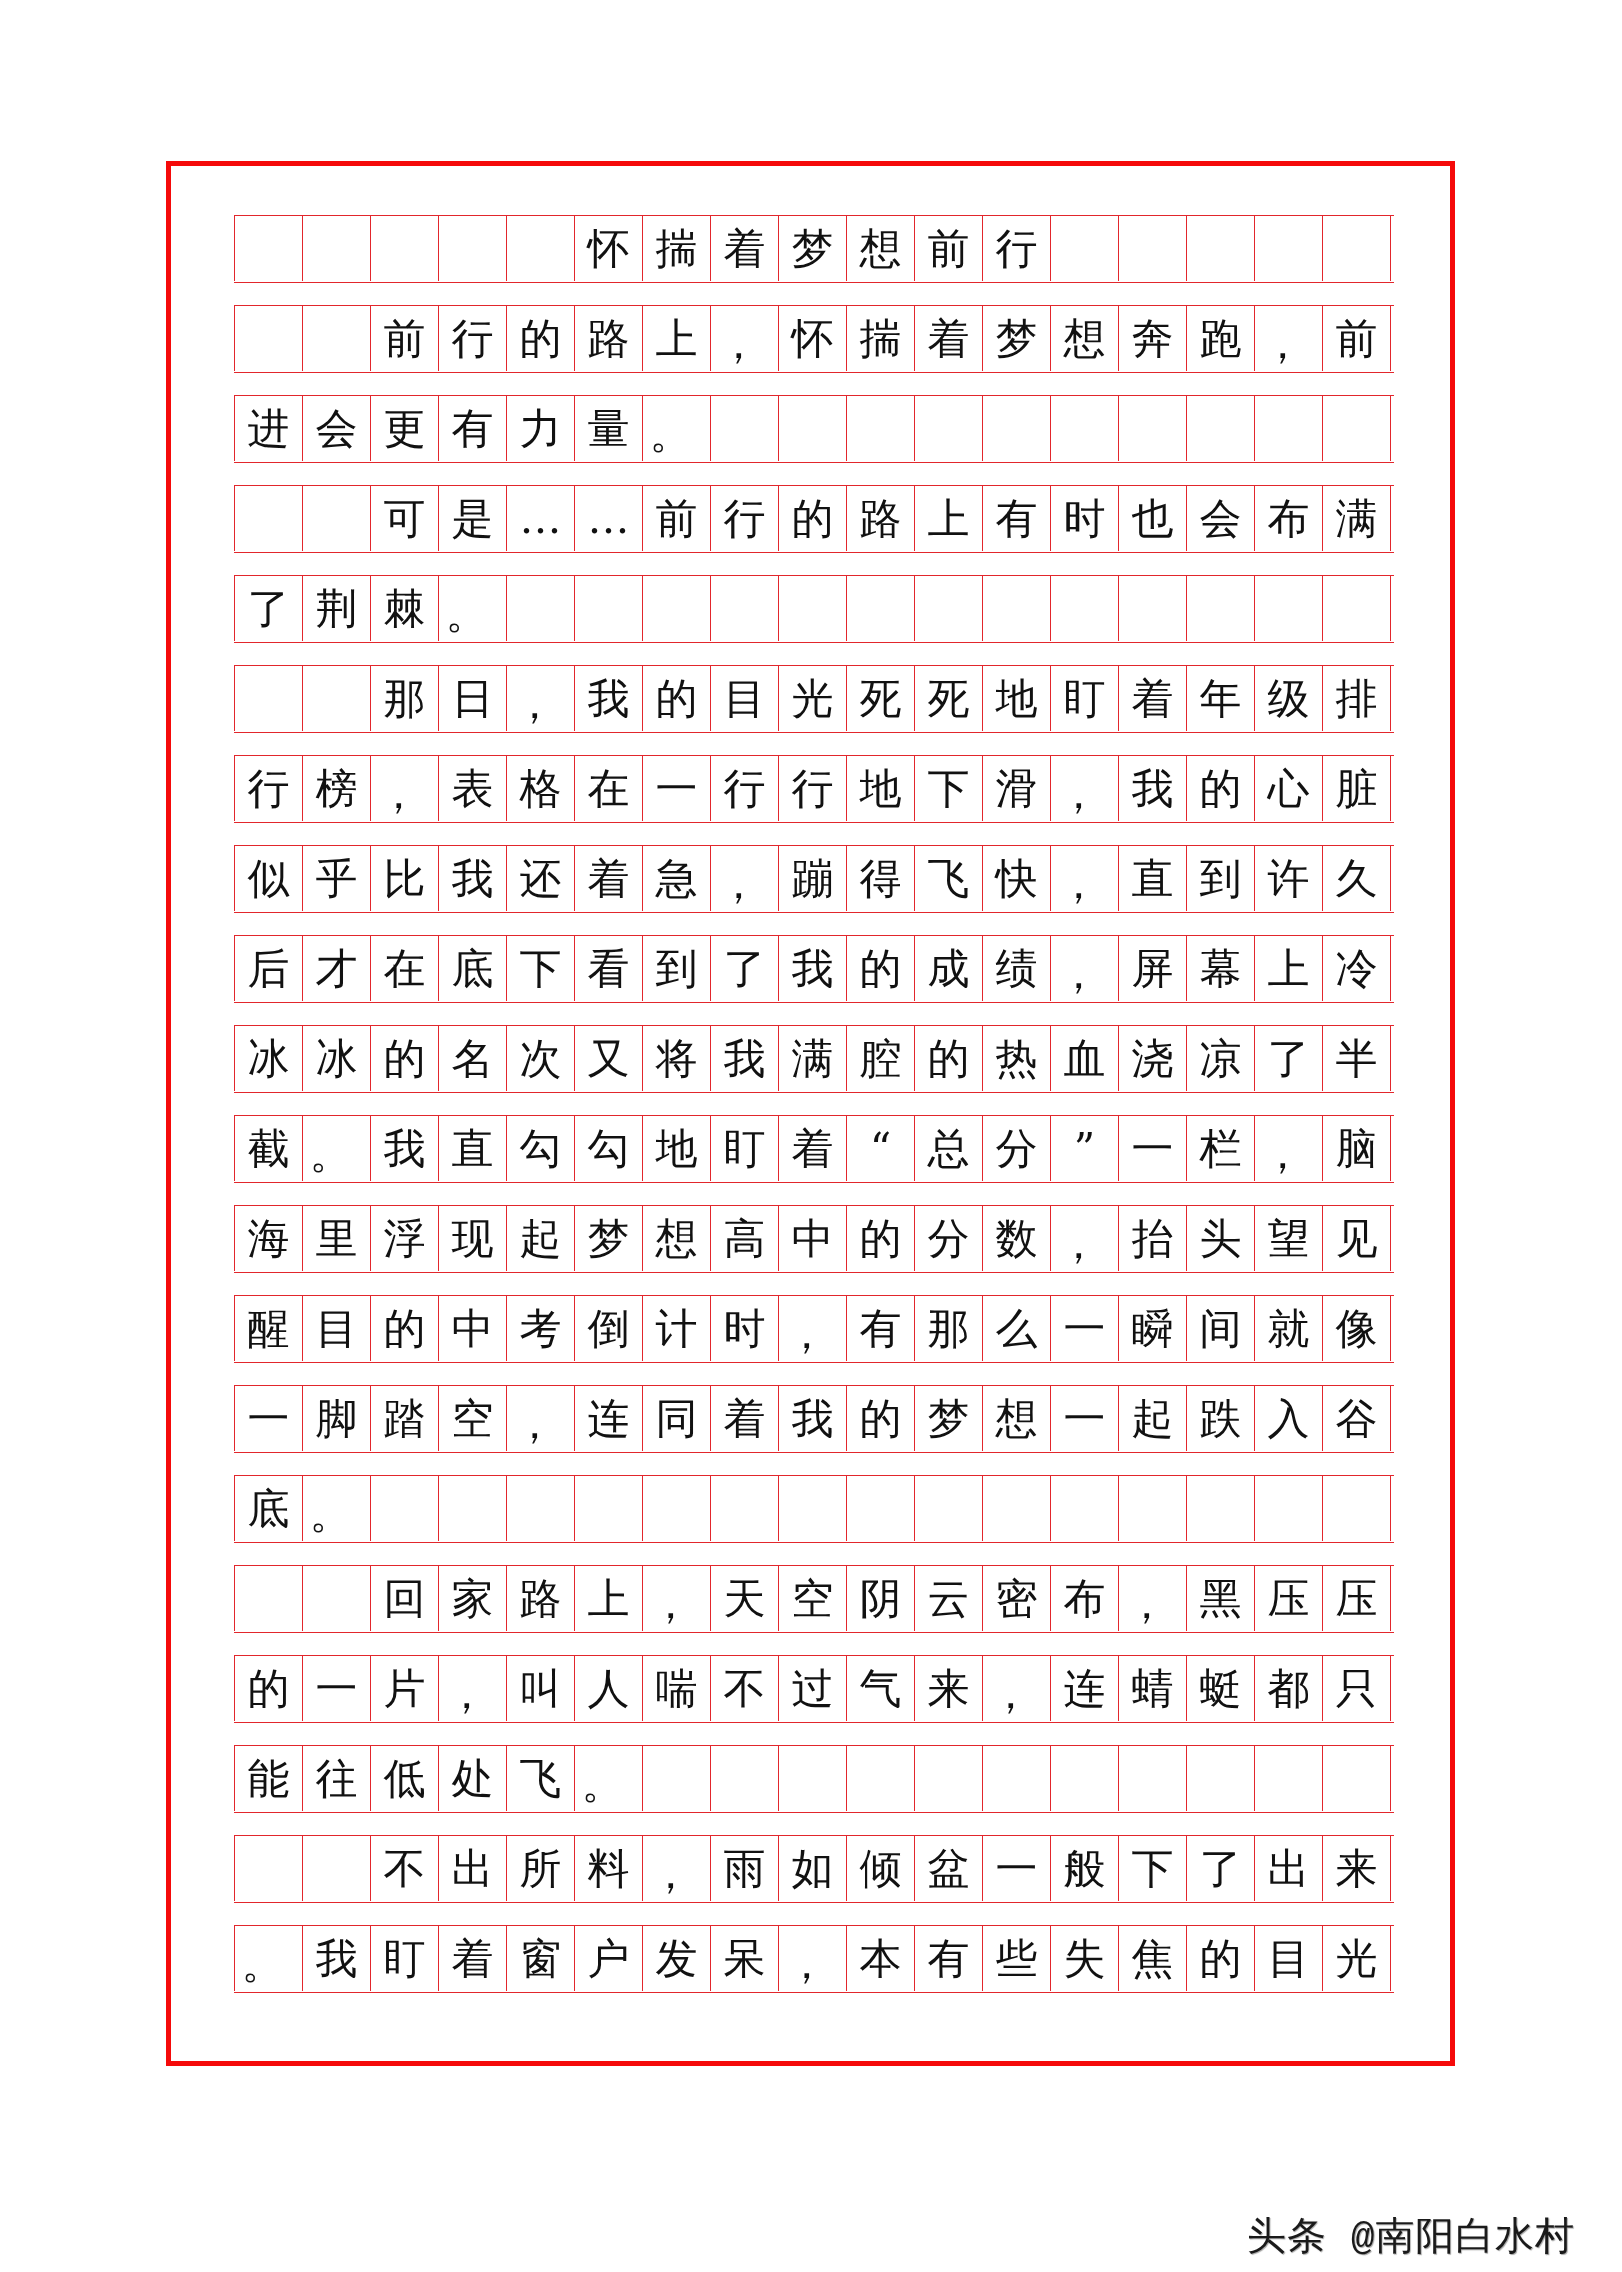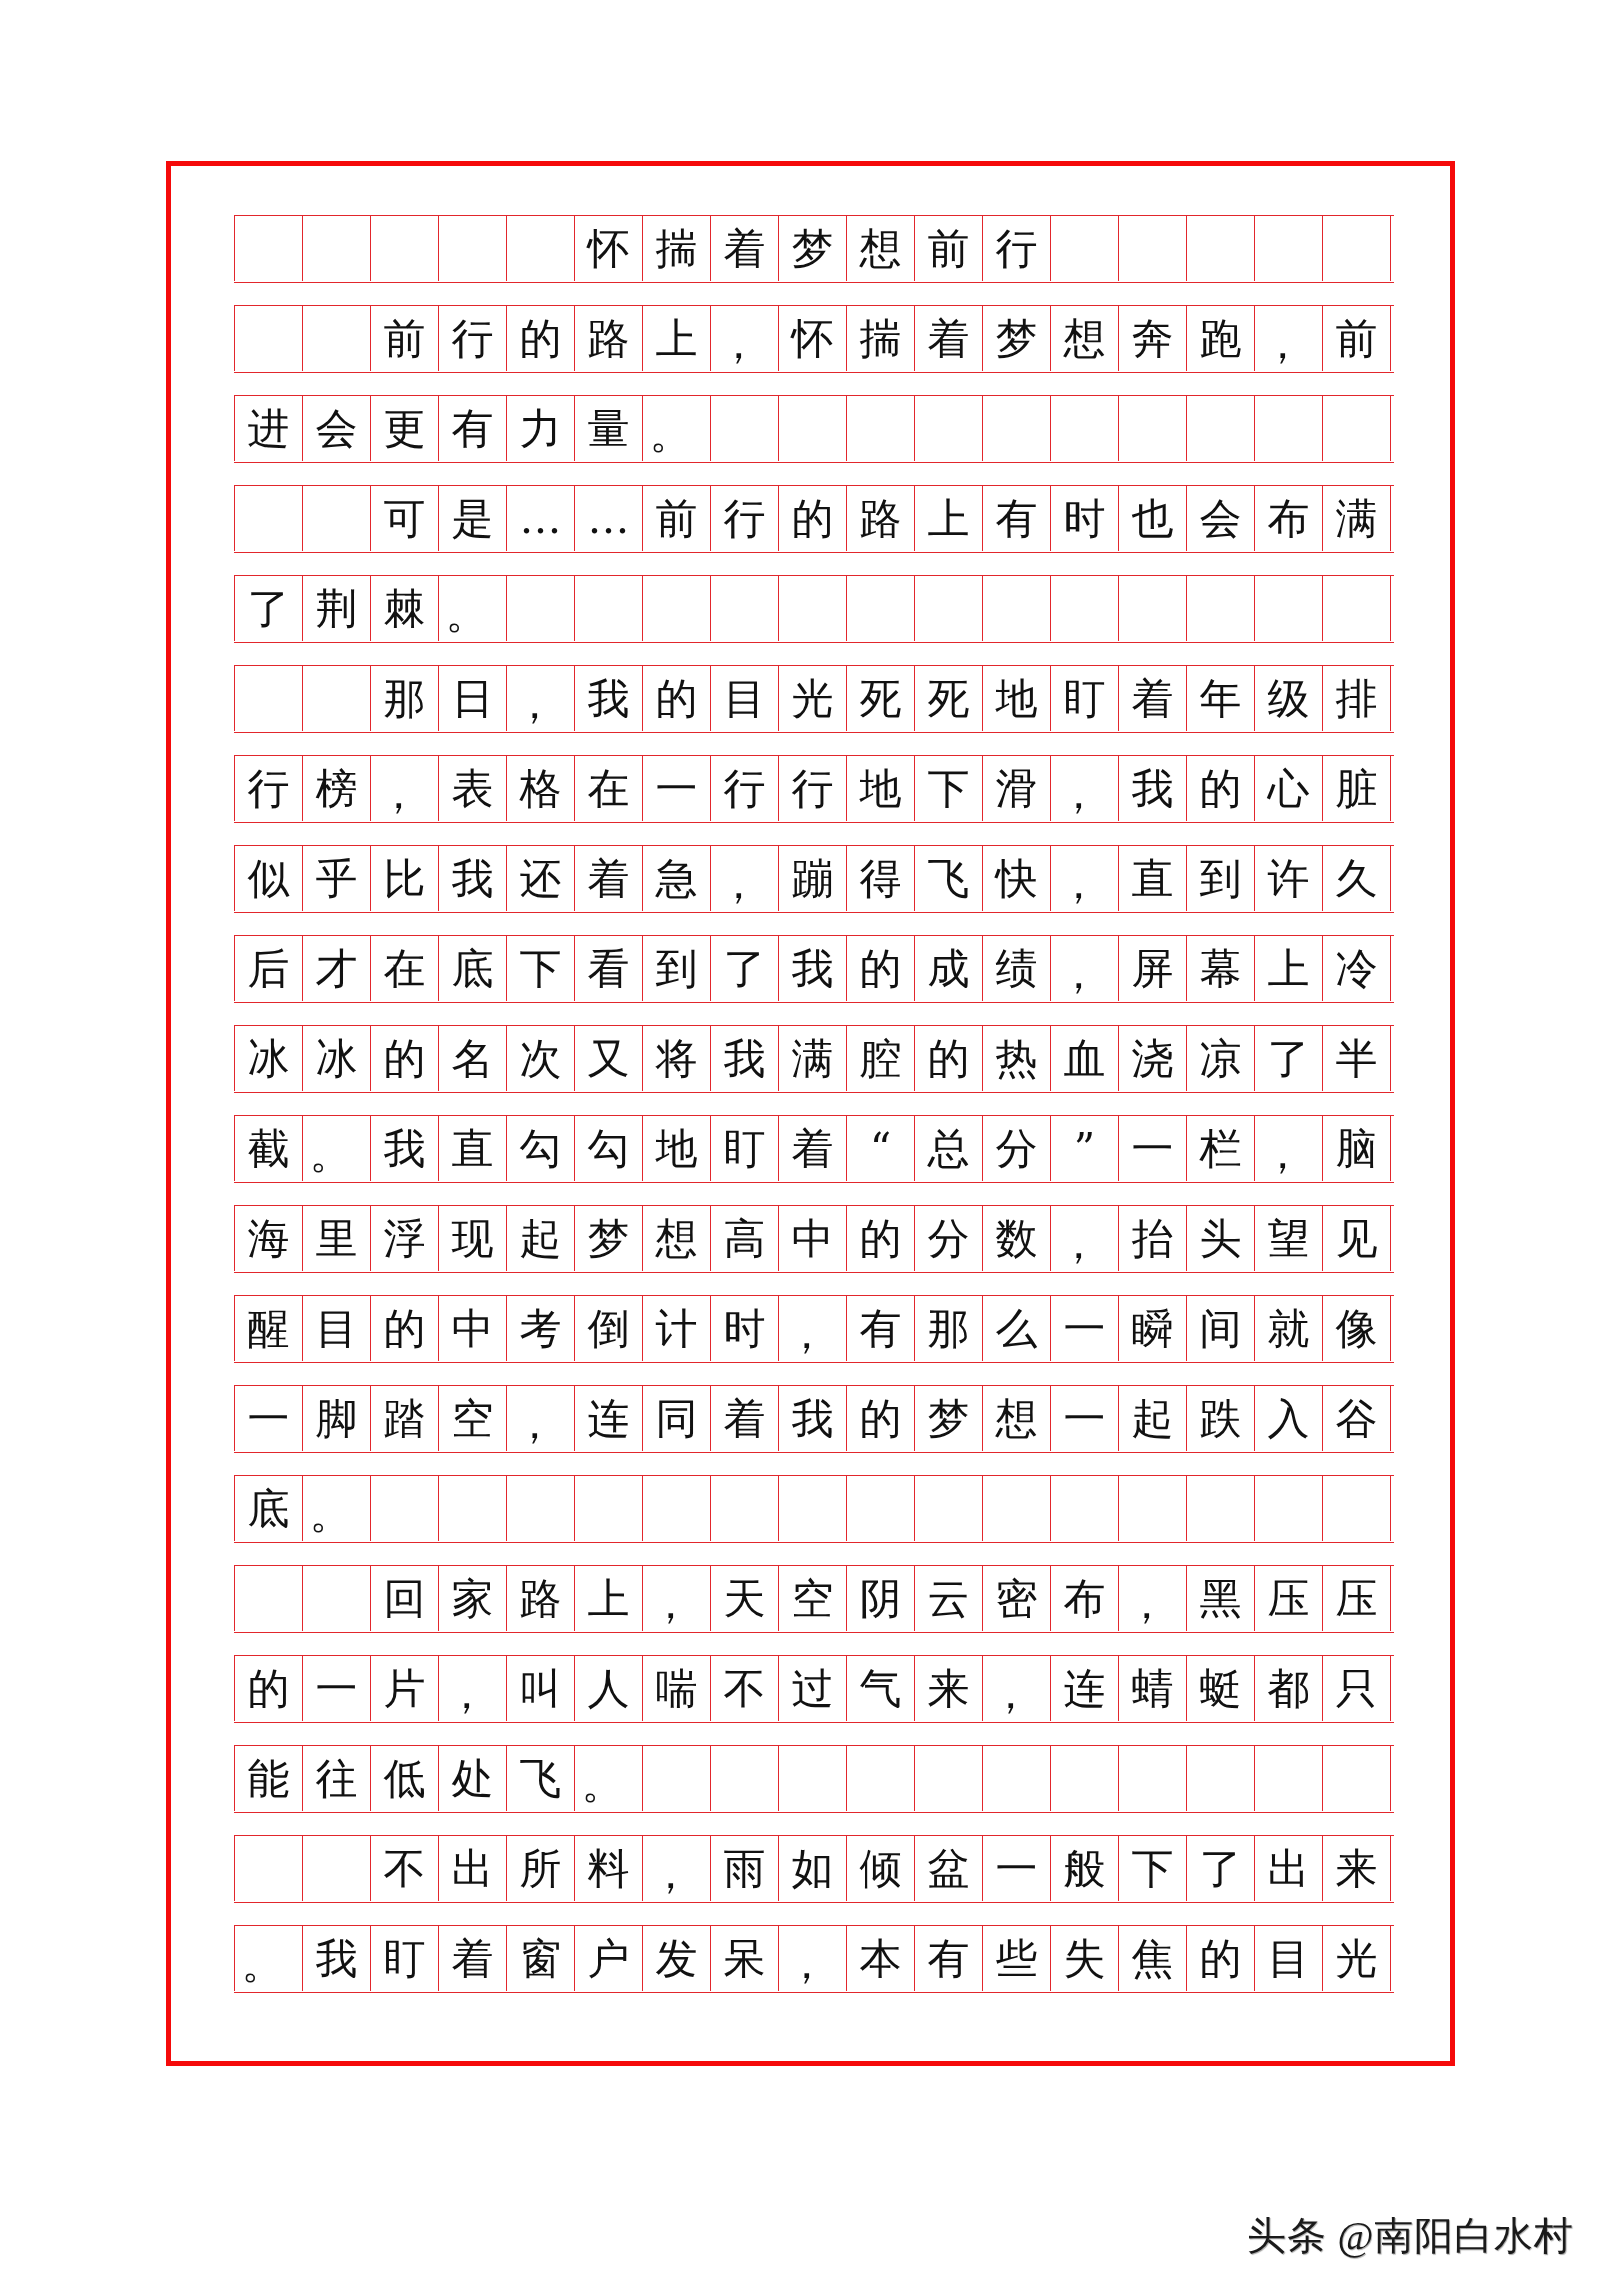--- a/index.html
+++ b/index.html
@@ -7,21 +7,21 @@
          font-family:"DejaVu Serif", serif; }
   .frame { position:absolute; left:166px; top:161px; width:1279px; height:1895px;
            border:5.5px solid #f50a0a; }
   .grid { position:absolute; left:234px; top:215px; width:1160px; }
   .row { display:flex; height:68px; margin-bottom:22px; border-top:1.8px solid #e2262c; border-bottom:1.8px solid #e2262c; box-sizing:border-box; }
   .cell { width:68px; height:65px; box-sizing:border-box; border-left:1.4px solid #e2262c;
           display:flex; align-items:center; justify-content:center;
           font-size:42px; color:#111; line-height:1; position:relative; }
   .cell:last-child { border-right:1.4px solid #e2262c; width:69px; }
   .cell.punct { justify-content:flex-start; align-items:flex-end; padding-left:6.4px; padding-bottom:6.4px; }
-  .watermark { position:absolute; left:1247px; top:2209px; font-family:Liberation Serif, serif;
+  .watermark { position:absolute; left:1247px; top:2209px; font-family:Liberation Mono, monospace;
                font-size:39px; color:#1a1a1a; white-space:nowrap; letter-spacing:0.9px;
                text-shadow: 0.9px 1.4px 0.9px rgba(0,0,0,0.35); text-align: center; }
 </style>
 </head>
 <body>
 
 <div class="frame"></div>
 
 <div class="grid" id="grid">
     <div class="row">

